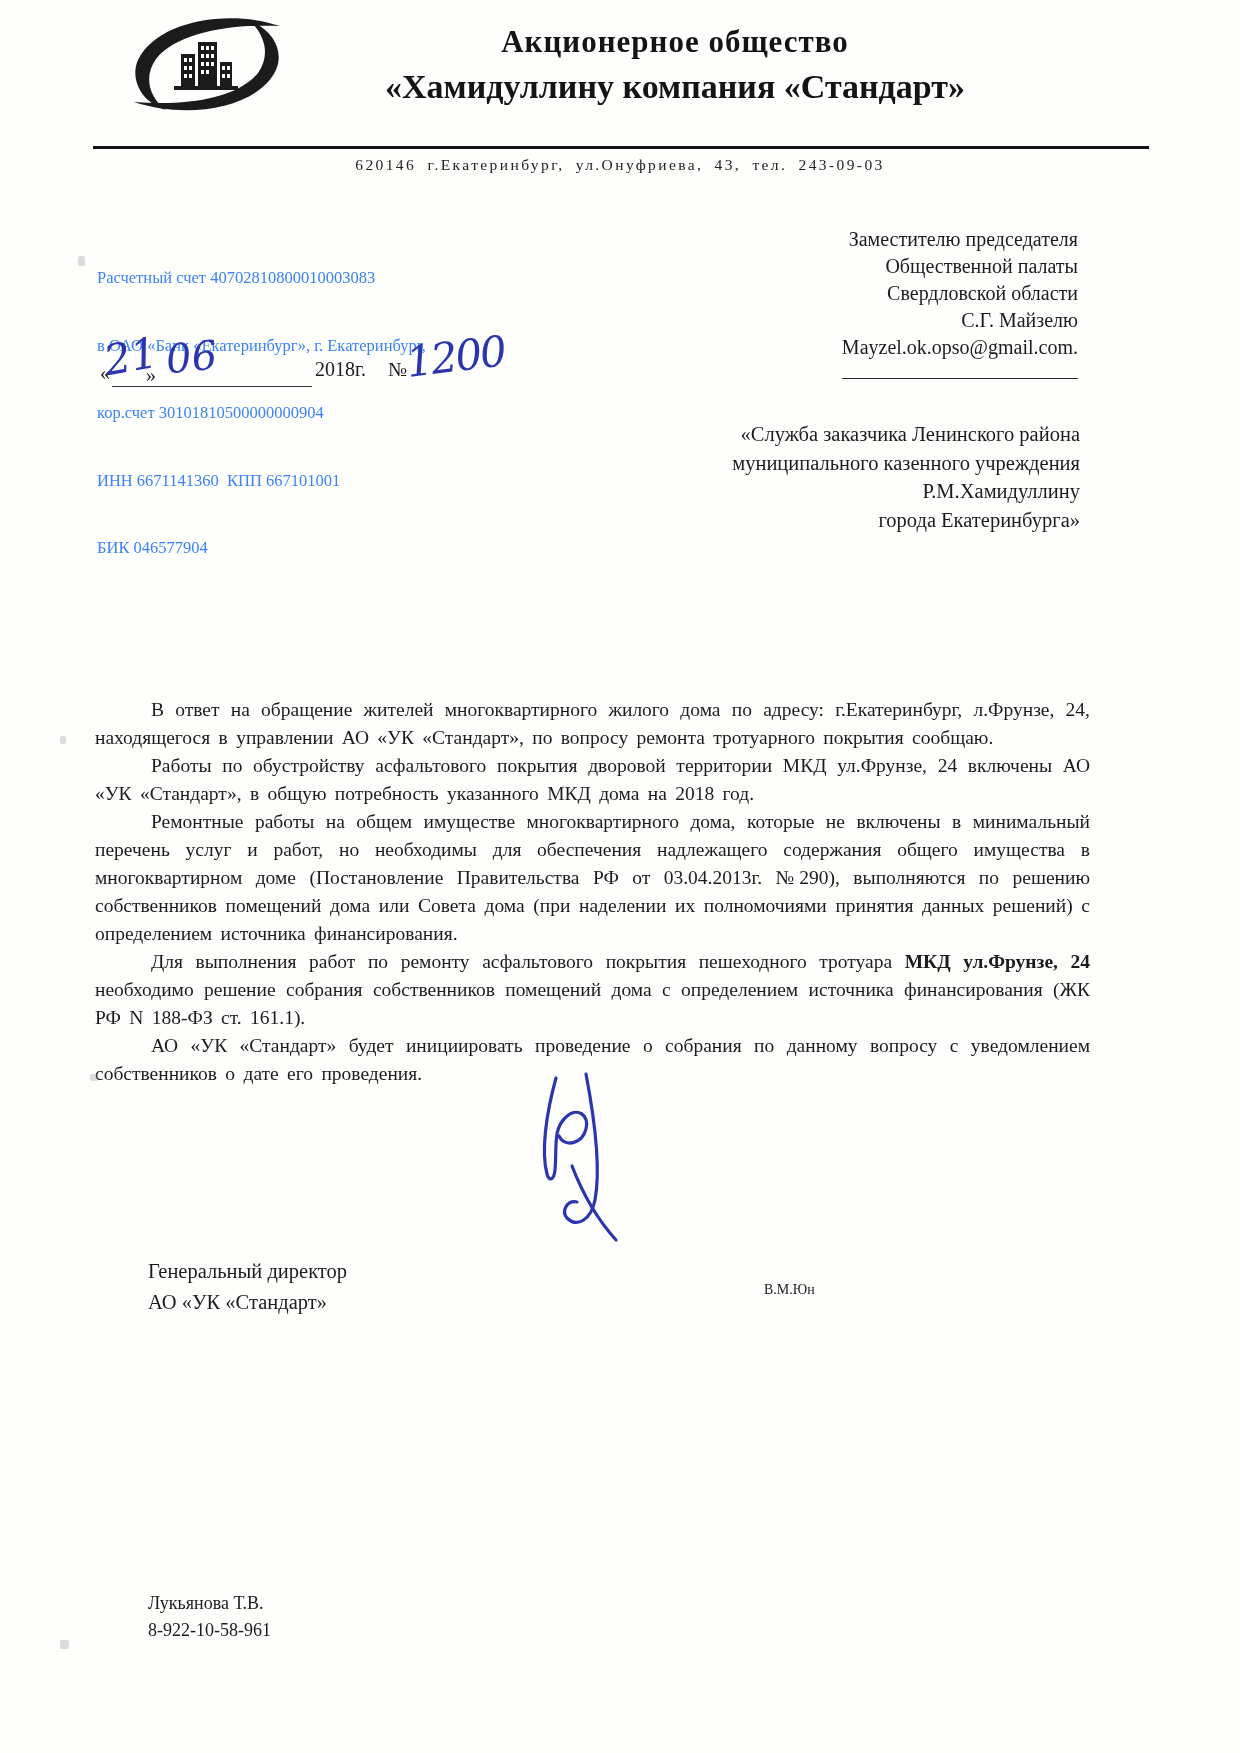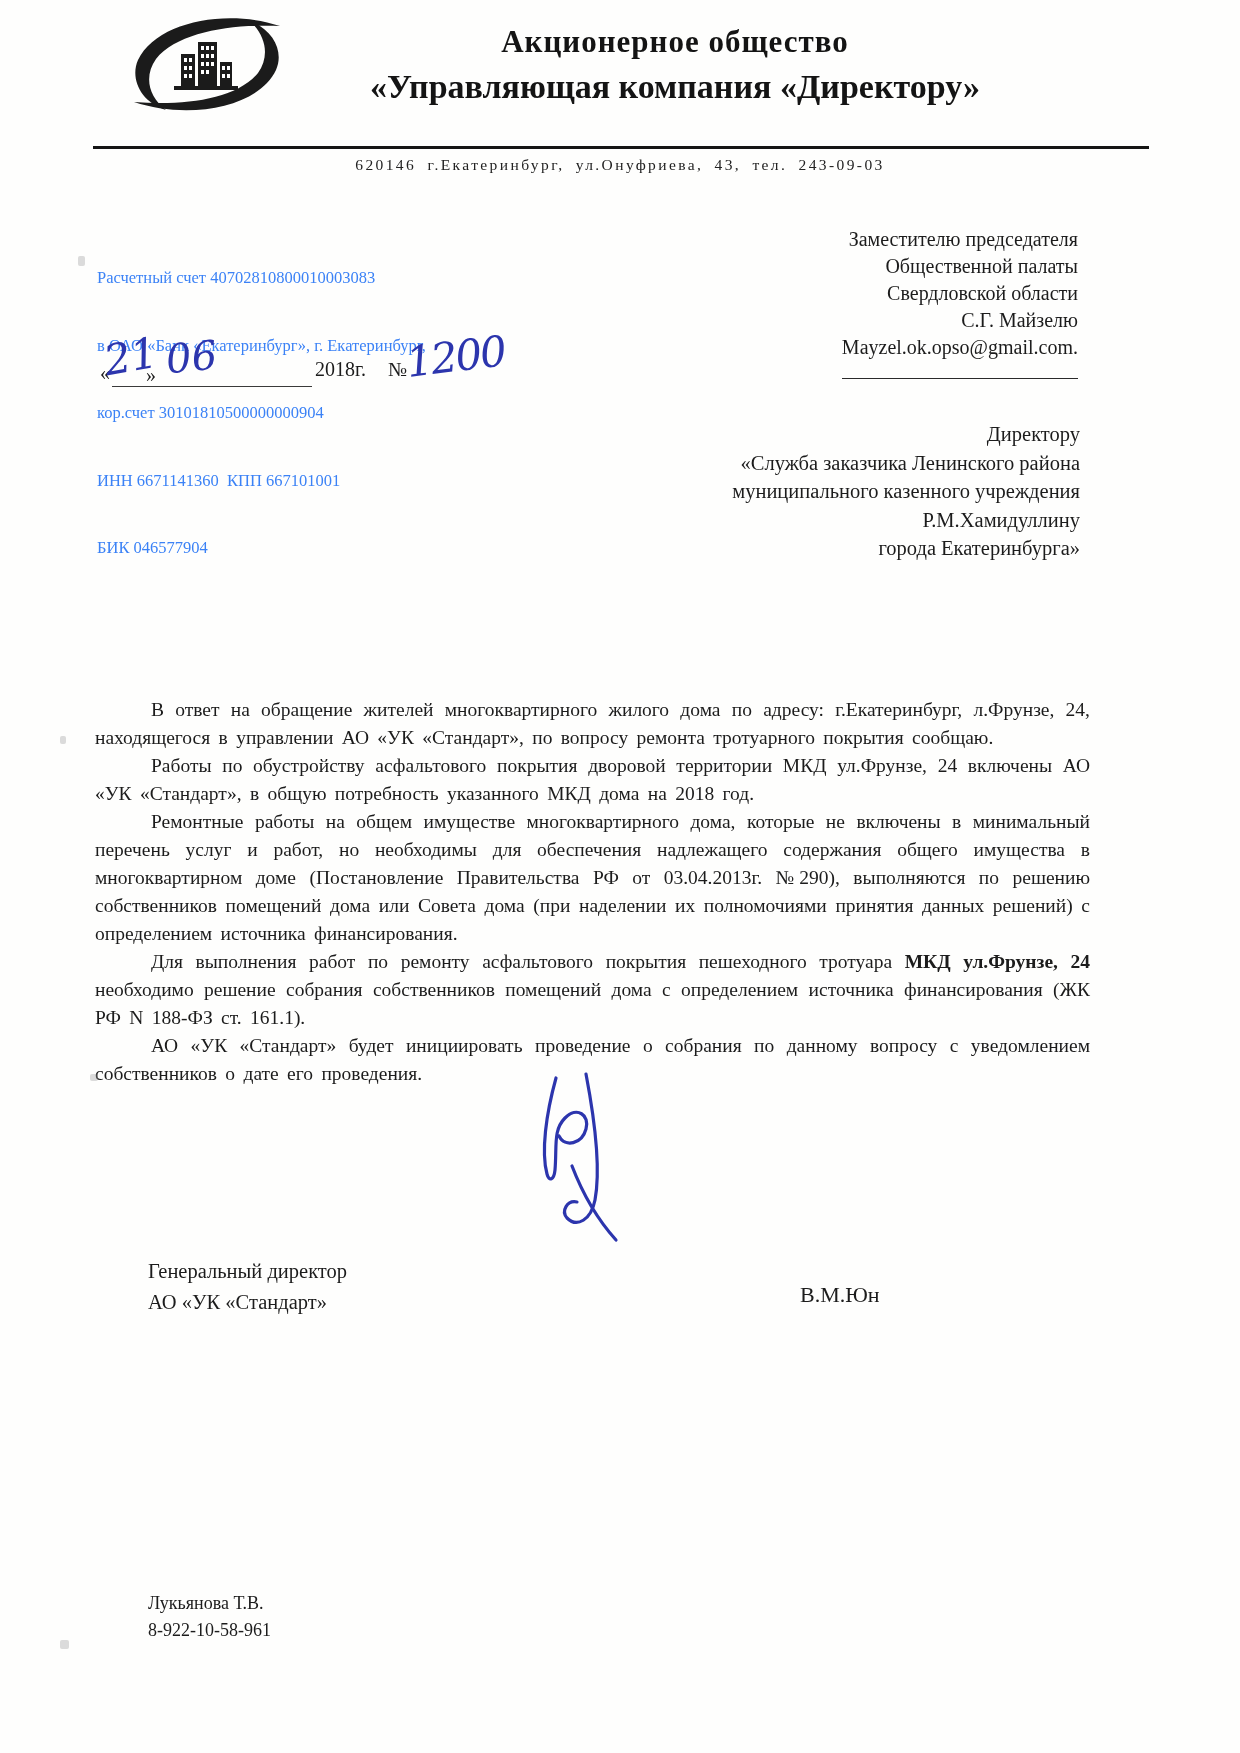--- a/index.html
+++ b/index.html
@@ -65,21 +65,21 @@
   .body-text {
     position:absolute; left:95px; top:696px; width:995px;
     font-size:19.5px; line-height:28px; text-align:justify; word-spacing:3.5px;
   }
   .body-text p { text-indent:56px; margin:0; }
   .bold { font-weight:bold; }
 
   
   .sig-title { position:absolute; left:148px; top:1256px; font-size:20.5px; line-height:31px; }
   .signature-svg { position:absolute; left:520px; top:1070px; }
-  .signer { position:absolute; left:800px; top:1282px; font-size:22px; }
+  .signer { position:absolute; left:764px; top:1282px; font-size:14px; }
 
   
   .footer-contact { position:absolute; left:148px; top:1590px; font-size:18px; line-height:27px; }
 
   
   .speck { position:absolute; background:#9a9a9a; opacity:.35; border-radius:2px; }
   .speck.s1 { left:78px;  top:256px;  width:7px; height:10px; }
   .speck.s2 { left:60px;  top:736px;  width:6px; height:8px;  }
   .speck.s3 { left:90px;  top:1074px; width:8px; height:7px;  }
   .speck.s4 { left:60px;  top:1640px; width:9px; height:9px;  }
@@ -116,21 +116,21 @@
         <rect x="80" y="58" width="3" height="4"></rect>
       <rect x="96" y="54" width="3" height="4"></rect>
         <rect x="101" y="54" width="3" height="4"></rect>
       <rect x="96" y="62" width="3" height="4"></rect>
         <rect x="101" y="62" width="3" height="4"></rect>
     </g>
   </svg>
 
   <div class="org-title">
     <div class="l1">Акционерное общество</div>
-    <div class="l2">«Управляющая компания «Директору»</div>
+    <div class="l2">«Хамидуллину компания «Стандарт»</div>
   </div>
 
   <div class="rule"></div>
   <div class="address-line">620146 г.Екатеринбург, ул.Онуфриева, 43, тел. 243-09-03</div>
 
   <div class="requisites">
     <div>Расчетный счет 40702810800010003083</div>
     <div>в ОАО «Банк «Екатеринбург», г. Екатеринбург,</div>
     <div>кор.счет 30101810500000000904</div>
     <div>ИНН 6671141360  КПП 667101001</div>
@@ -150,21 +150,20 @@
     <span class="hand day">21</span>
     <span class="q2">»</span>
     <span class="hand month">06</span>
     <span class="blank"></span>
     <span class="year">2018г.</span>
     <span class="nosign">№</span>
     <span class="hand num">1200</span>
   </div>
 
   <div class="recipient-2">
-    <div>Директору</div>
     <div>«Служба заказчика Ленинского района</div>
     <div>муниципального казенного учреждения</div>
     <div>Р.М.Хамидуллину</div>
     <div>города Екатеринбурга»</div>
   </div>
 
   <div class="body-text">
     <p>В ответ на обращение жителей многоквартирного жилого дома по адресу: г.Екатеринбург, л.Фрунзе, 24, находящегося в управлении АО «УК «Стандарт», по вопросу ремонта тротуарного покрытия сообщаю.</p>
     <p>Работы по обустройству асфальтового покрытия дворовой территории МКД ул.Фрунзе, 24 включены АО «УК «Стандарт», в общую потребность указанного МКД дома на 2018 год.</p>
     <p>Ремонтные работы на общем имуществе многоквартирного дома, которые не включены в минимальный перечень услуг и работ, но необходимы для обеспечения надлежащего содержания общего имущества в многоквартирном доме (Постановление Правительства РФ от 03.04.2013г. №290), выполняются по решению собственников помещений дома или Совета дома (при наделении их полномочиями принятия данных решений) с определением источника финансирования.</p>

